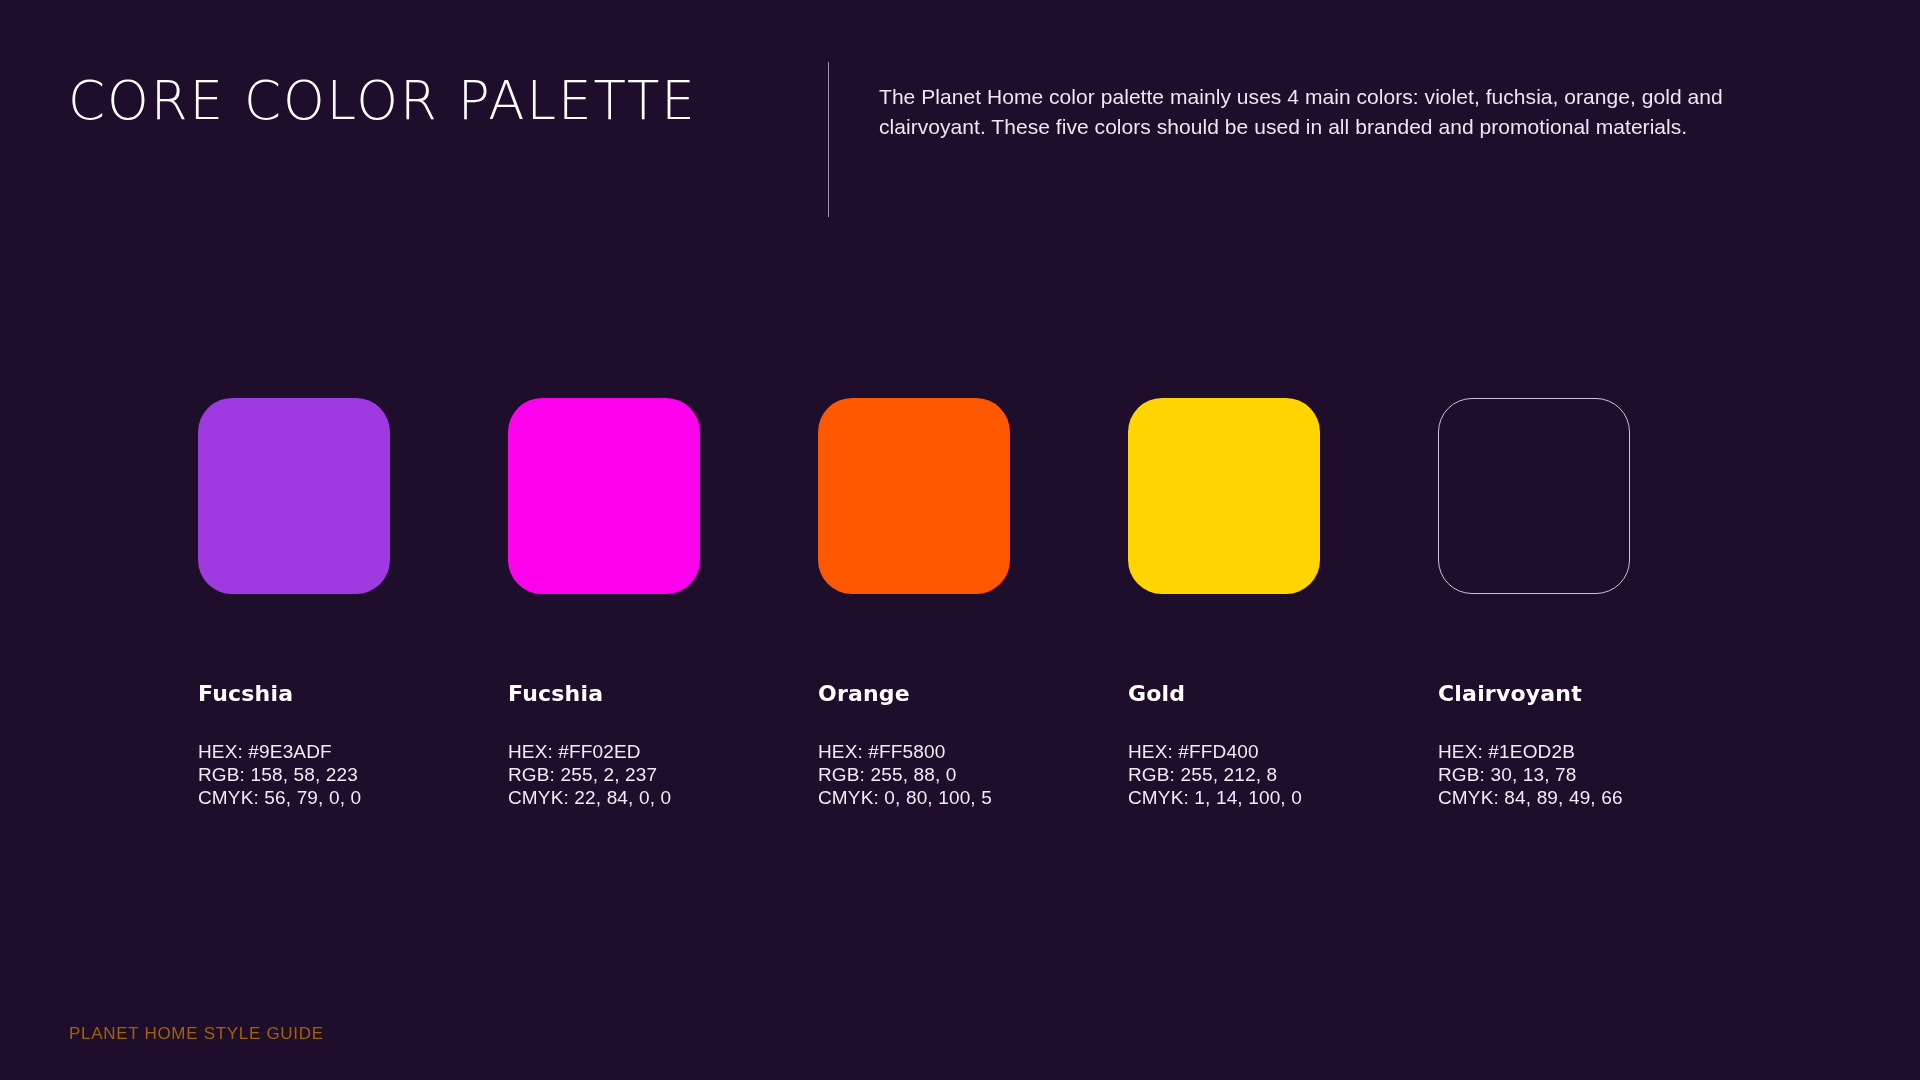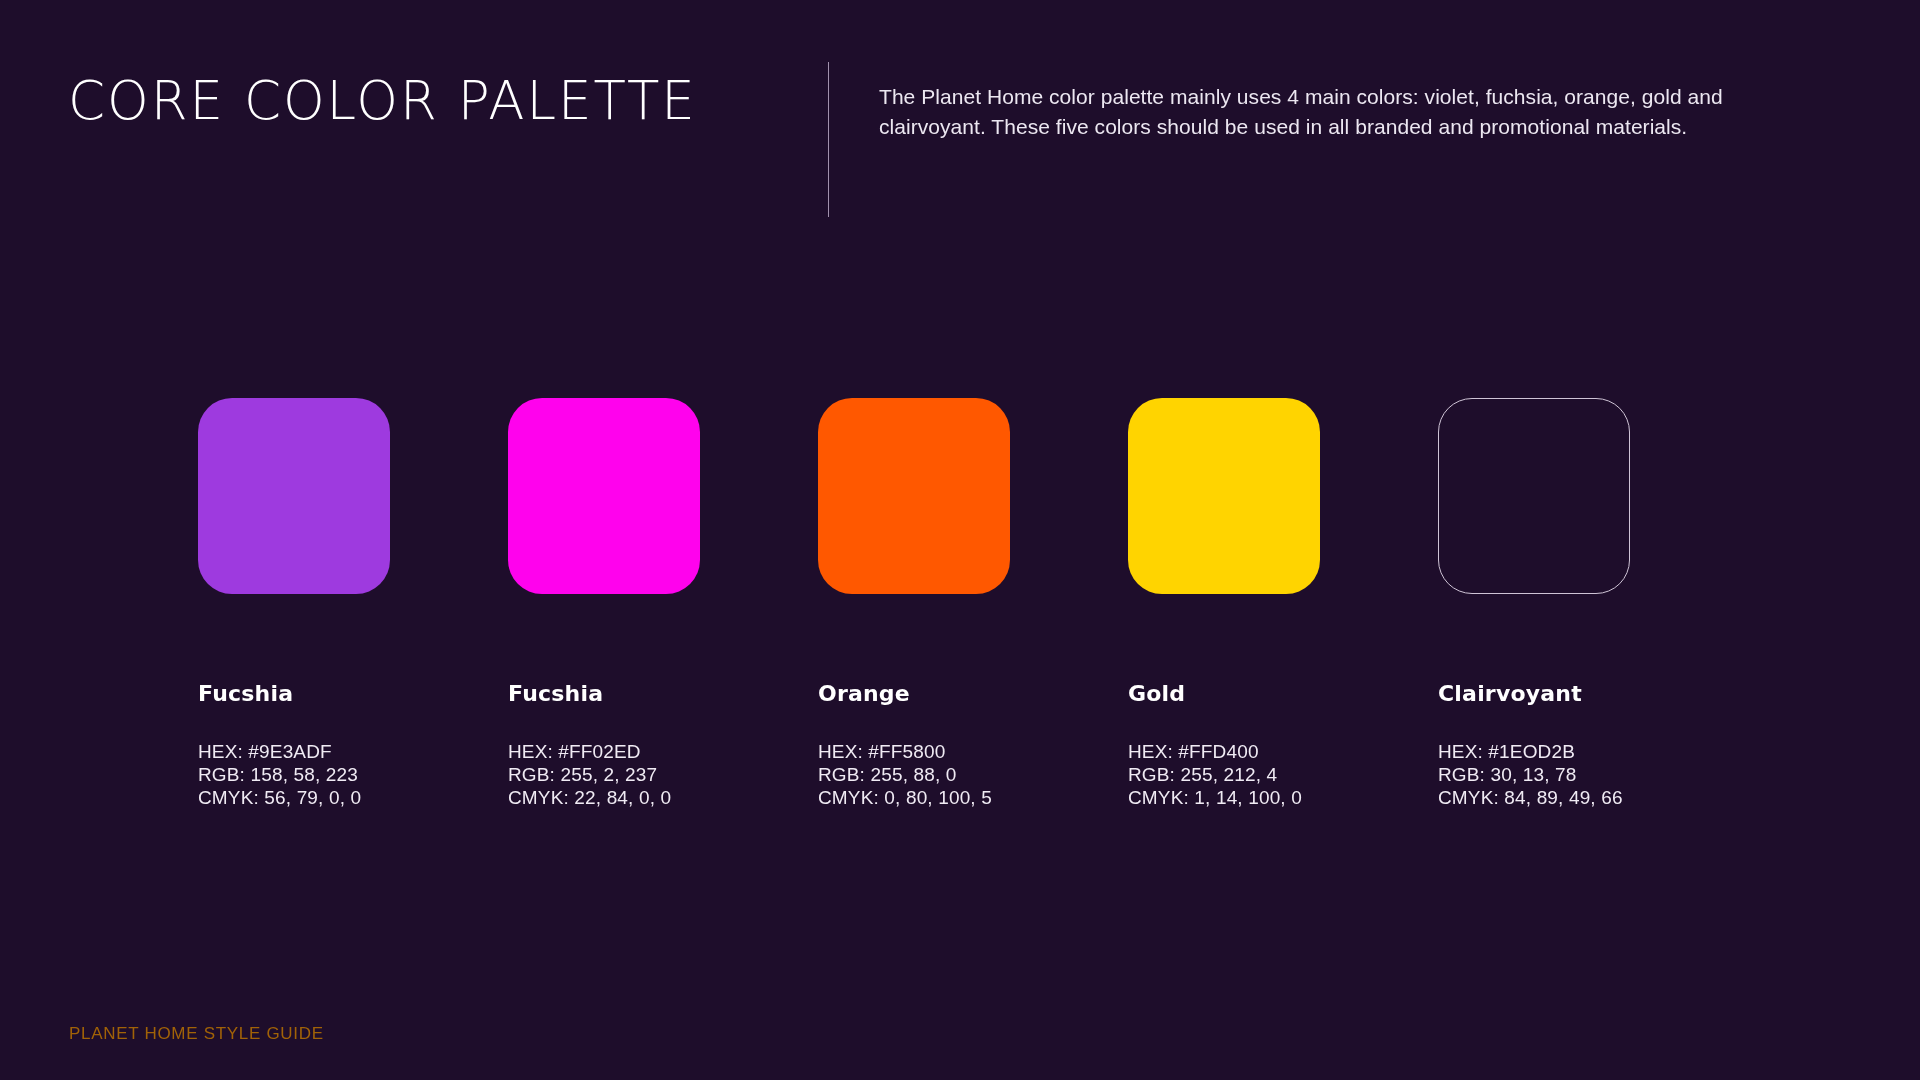--- a/index.html
+++ b/index.html
@@ -175,21 +175,21 @@
       <div>RGB: 255, 88, 0</div>
       <div>CMYK: 0, 80, 100, 5</div>
     </div>
   </div>
 
   <div class="swatch-col">
     <div class="swatch-chip" style="background:#FFD400"></div>
     <div class="swatch-name">Gold</div>
     <div class="swatch-specs">
       <div>HEX: #FFD400</div>
-      <div>RGB: 255, 212, 4</div>
+      <div>RGB: 255, 212, 8</div>
       <div>CMYK: 1, 14, 100, 0</div>
     </div>
   </div>
 
   <div class="swatch-col">
     <div class="swatch-chip outlined"></div>
     <div class="swatch-name">Clairvoyant</div>
     <div class="swatch-specs">
       <div>HEX: #1EOD2B</div>
       <div>RGB: 30, 13, 78</div>

